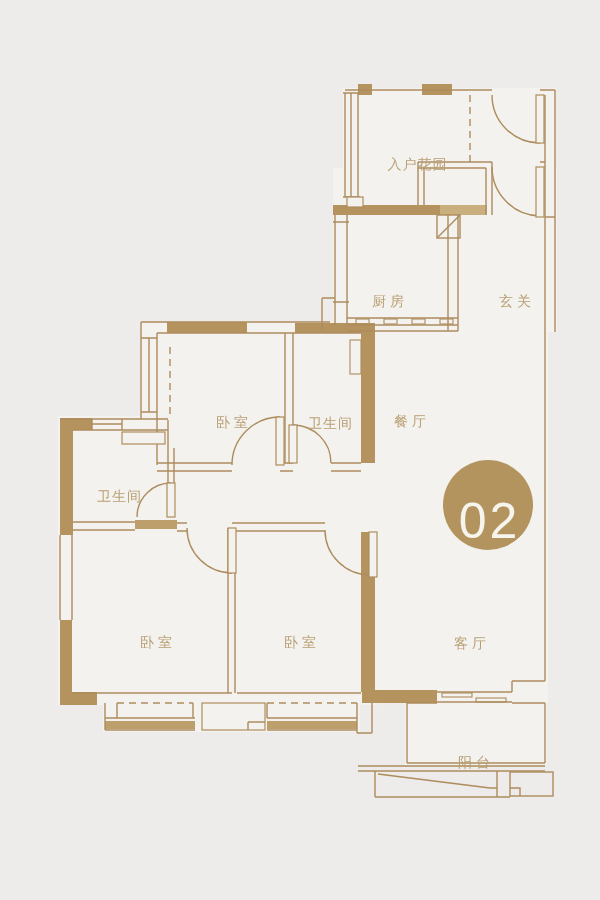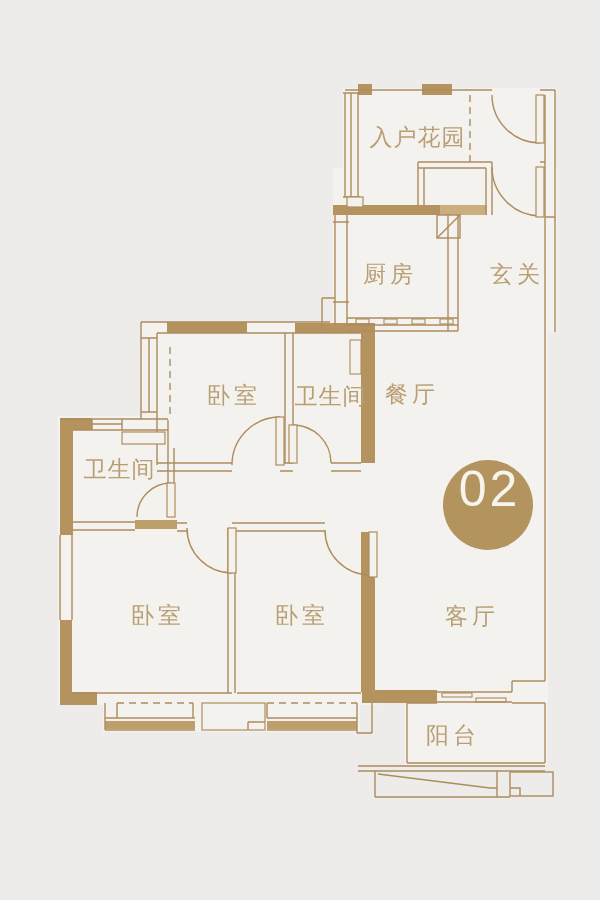--- a/index.html
+++ b/index.html
@@ -13,24 +13,24 @@
   svg{position:absolute;left:0;top:0;}
   .room{fill:var(--floor);}
   .ln{stroke:var(--line);stroke-width:1.4;fill:none;}
   .thin{stroke-width:1.1;}
   .dash{stroke-dasharray:7 5;}
   .gold{fill:var(--wall);}
   .goldlt{fill:var(--wall-light);}
   .sill{fill:var(--sill);}
   .px{fill:var(--floor);stroke:var(--line);stroke-width:1.2;}
   .lbl{position:absolute;transform:translate(-50%,-50%);color:var(--label);
-       font-size:23px;letter-spacing:4px;white-space:nowrap;text-indent:4px;}
+       font-size:14px;letter-spacing:4px;white-space:nowrap;text-indent:4px;margin-top:28px;}
   .lbl.tight{letter-spacing:1px;text-indent:1px;}
   .badge{position:absolute;left:443px;top:460px;width:90px;height:90px;border-radius:50%;
-         background:var(--badge-bg);display:flex;align-items:flex-start;justify-content:center;}
+         background:var(--badge-bg);display:flex;align-items:flex-end;justify-content:center;}
   .badge span{color:var(--badge-text);font-size:50px;font-weight:300;letter-spacing:3px;text-indent:3px;}
 </style>
 </head>
 <body>
 
 <div class="stage">
   <svg width="600" height="900" viewBox="0 0 600 900">
 
     <g>
       <rect class="room" x="343" y="88" width="212" height="80"></rect>
@@ -155,18 +155,18 @@
   <div class="lbl tight" style="left:417px;top:137px">入户花园</div>
   <div class="lbl" style="left:388px;top:274px">厨房</div>
   <div class="lbl" style="left:515px;top:274px">玄关</div>
   <div class="lbl" style="left:232px;top:395px">卧室</div>
   <div class="lbl tight" style="left:330px;top:396px">卫生间</div>
   <div class="lbl" style="left:410px;top:394px">餐厅</div>
   <div class="lbl tight" style="left:119px;top:469px">卫生间</div>
   <div class="lbl" style="left:156px;top:615px">卧室</div>
   <div class="lbl" style="left:300px;top:615px">卧室</div>
   <div class="lbl" style="left:470px;top:616px">客厅</div>
-  <div class="lbl" style="left:451px;top:735px">阳台</div>
+  <div class="lbl" style="left:474px;top:735px">阳台</div>
 
   <div class="badge">
     <span>02</span>
   </div>
 </div>
 
 </body></html>

